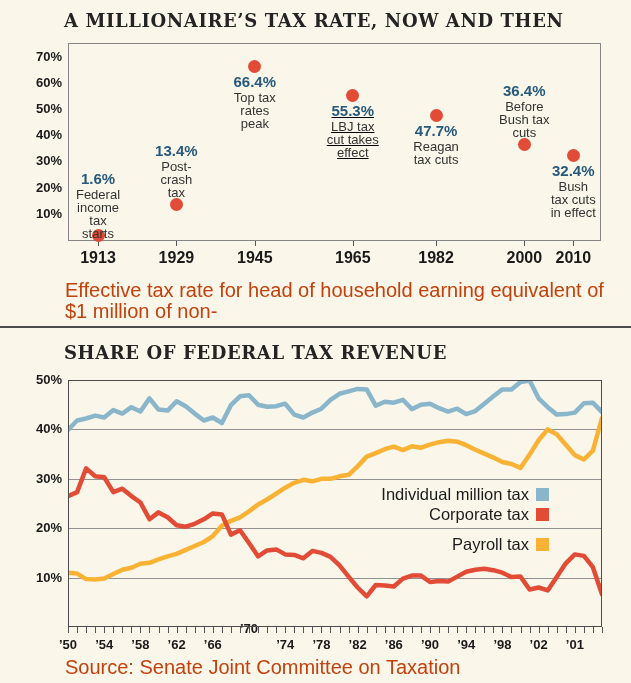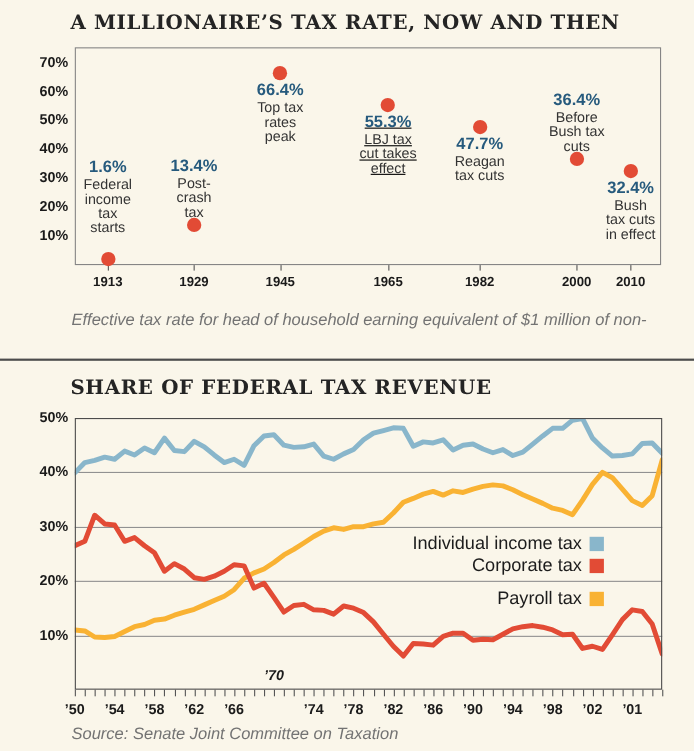--- a/index.html
+++ b/index.html
@@ -8,35 +8,35 @@
   .title{position:absolute;margin:0;font-family:"DejaVu Serif",serif;font-weight:bold;
          font-size:18px;letter-spacing:0.6px;color:#242424;white-space:nowrap;}
   #t1{left:64px;top:10px;}
   #t2{left:64px;top:342px;}
   .box{position:absolute;box-sizing:border-box;}
   .box1{border:1px solid #858585;}
   .box2{border:1.5px solid #4c4c4c;}
   .ylab{position:absolute;left:16px;width:46px;text-align:right;font-weight:bold;
         font-size:13px;color:#1a1a1a;}
   .tickmark{position:absolute;width:1px;background:#555;}
-  .xlab1{position:absolute;width:46px;text-align:center;font-weight:bold;font-size:12px;color:#1a1a1a;}
+  .xlab1{position:absolute;width:46px;text-align:center;font-weight:bold;font-size:16px;color:#1a1a1a;}
   .xlab2{position:absolute;width:36px;text-align:center;font-weight:bold;font-size:13px;color:#1a1a1a;}
   .dot{position:absolute;width:13px;height:13px;border-radius:50%;}
   .ann{position:absolute;width:112px;text-align:center;}
   .ann.above{transform:translate(-50%,-100%);}
   .ann.below{transform:translate(-50%,0);}
   .ann-val{font-weight:bold;font-size:15px;color:#265a7d;line-height:16px;}
   .ann-txt{font-size:13px;line-height:13px;color:#333;white-space:pre-line;margin-top:1px;}
   .gridline{position:absolute;left:68px;width:534px;height:1px;background:#919191;}
   .lines-svg{position:absolute;left:68px;top:380px;}
   .lines-svg polyline{fill:none;stroke-width:4.5;stroke-linejoin:round;stroke-linecap:round;}
   .legend-row{position:absolute;display:flex;align-items:center;gap:7px;}
   .legend-label{font-size:16.5px;color:#1c1c1c;white-space:nowrap;}
   .swatch{width:13px;height:13px;}
-  .caption,.source{position:absolute;left:65px;margin:0;font-size:15px;line-height:21px;color:#737373;font-style:italic;}
+  .caption,.source{position:absolute;left:65px;margin:0;font-size:20px;line-height:21px;color:#c2410c;}
   .caption{top:280px;}
   .source{top:629px;margin-top:28px;}
   .divider{position:absolute;left:0;top:326px;width:631px;height:2px;background:#4c4c4c;}
 </style>
 </head>
 <body>
 
 <div class="canvas">
   <h2 class="title" id="t1">A MILLIONAIRE’S TAX RATE, NOW AND THEN</h2>
   <div id="chart1">
@@ -44,21 +44,21 @@
       <div class="ylab" style="top: 205.8px;">10%</div>
       <div class="ylab" style="top: 179.6px;">20%</div>
       <div class="ylab" style="top: 153.4px;">30%</div>
       <div class="ylab" style="top: 127.2px;">40%</div>
       <div class="ylab" style="top: 101px;">50%</div>
       <div class="ylab" style="top: 74.8px;">60%</div>
       <div class="ylab" style="top: 48.6px;">70%</div>
       <div class="tickmark" style="left: 98px; top: 241px; height: 5px;"></div>
       <div class="xlab1" style="left: 75px; top: 249px;">1913</div>
       <div class="dot" style="left: 91.5px; top: 229.308px; background: rgb(226, 75, 53);"></div>
-      <div class="ann above" style="left: 98px; top: 213px;">
+      <div class="ann above" style="left: 98px; top: 240px;">
         <div class="ann-val">1.6%</div>
         <div class="ann-txt">Federal
 income
 tax
 starts</div>
       </div>
       <div class="tickmark" style="left: 176.4px; top: 241px; height: 5px;"></div>
       <div class="xlab1" style="left: 153.4px; top: 249px;">1929</div>
       <div class="dot" style="left: 169.9px; top: 198.392px; background: rgb(226, 75, 53);"></div>
       <div class="ann above" style="left: 176.4px; top: 198.892px;">
@@ -185,38 +185,38 @@
       <div class="tickmark" style="left: 565.797px; top: 627px; height: 6px;"></div>
       <div class="tickmark" style="left: 574.847px; top: 627px; height: 6px;"></div>
       <div class="tickmark" style="left: 583.898px; top: 627px; height: 6px;"></div>
       <div class="tickmark" style="left: 592.949px; top: 627px; height: 6px;"></div>
       <div class="tickmark" style="left: 602px; top: 627px; height: 6px;"></div>
       <div class="xlab2" style="left: 50px; top: 637px;">’50</div>
       <div class="xlab2" style="left: 86.2034px; top: 637px;">’54</div>
       <div class="xlab2" style="left: 122.407px; top: 637px;">’58</div>
       <div class="xlab2" style="left: 158.61px; top: 637px;">’62</div>
       <div class="xlab2" style="left: 194.814px; top: 637px;">’66</div>
-      <div class="xlab2" style="left: 231.017px; top: 606px; font-style: italic;">’70</div>
+      <div class="xlab2" style="left: 231.017px; top: 621px;">’70</div>
       <div class="xlab2" style="left: 267.22px; top: 637px;">’74</div>
       <div class="xlab2" style="left: 303.424px; top: 637px;">’78</div>
       <div class="xlab2" style="left: 339.627px; top: 637px;">’82</div>
       <div class="xlab2" style="left: 375.831px; top: 637px;">’86</div>
       <div class="xlab2" style="left: 412.034px; top: 637px;">’90</div>
       <div class="xlab2" style="left: 448.237px; top: 637px;">’94</div>
       <div class="xlab2" style="left: 484.441px; top: 637px;">’98</div>
       <div class="xlab2" style="left: 520.644px; top: 637px;">’02</div>
       <div class="xlab2" style="left: 556.847px; top: 637px;">’01</div>
       <svg width="534" height="247" viewBox="0 0 534 247" class="lines-svg">
         <polyline points="0.0,49.9 9.1,40.5 18.1,38.5 27.2,35.6 36.2,37.5 45.3,30.1 54.3,33.6 63.4,27.2 72.4,31.6 81.5,18.3 90.5,29.6 99.6,30.6 108.6,21.2 117.7,26.2 126.7,33.6 135.8,40.5 144.8,37.5 153.9,43.0 162.9,25.2 172.0,16.3 181.0,15.3 190.1,24.7 199.1,26.7 208.2,26.2 217.2,23.7 226.3,34.6 235.3,37.5 244.4,32.6 253.4,28.7 262.5,19.8 271.5,13.8 280.6,11.4 289.6,8.9 298.7,9.4 307.7,25.7 316.8,21.7 325.8,22.7 334.9,19.8 343.9,29.1 353.0,24.7 362.0,23.7 371.1,28.2 380.1,31.6 389.2,28.7 398.2,34.1 407.3,31.1 416.3,23.7 425.4,16.3 434.4,9.4 443.5,9.4 452.5,2.0 461.6,0.5 470.6,18.3 479.7,27.2 488.7,34.6 497.8,34.1 506.8,32.6 515.9,23.2 524.9,22.7 534.0,32.1" stroke="#89b6cb"></polyline>
         <polyline points="0.0,192.7 9.1,193.6 18.1,199.1 27.2,199.6 36.2,198.6 45.3,194.1 54.3,189.7 63.4,187.7 72.4,183.8 81.5,182.8 90.5,179.3 99.6,176.4 108.6,173.9 117.7,169.9 126.7,166.0 135.8,162.0 144.8,156.1 153.9,145.7 162.9,140.8 172.0,137.3 181.0,131.4 190.1,124.5 199.1,119.5 208.2,113.6 217.2,107.7 226.3,102.8 235.3,99.8 244.4,101.3 253.4,98.8 262.5,98.8 271.5,96.3 280.6,94.8 289.6,86.4 298.7,76.6 307.7,73.1 316.8,69.2 325.8,66.7 334.9,70.1 343.9,66.2 353.0,67.7 362.0,64.7 371.1,62.2 380.1,60.8 389.2,61.7 398.2,65.2 407.3,69.7 416.3,73.6 425.4,77.6 434.4,82.0 443.5,84.0 452.5,87.9 461.6,74.6 470.6,60.3 479.7,49.4 488.7,54.3 497.8,64.7 506.8,75.1 515.9,79.5 524.9,70.6 534.0,38.0" stroke="#f9b233"></polyline>
         <polyline points="0.0,116.1 9.1,112.1 18.1,88.4 27.2,96.3 36.2,97.3 45.3,112.1 54.3,108.7 63.4,116.1 72.4,122.5 81.5,139.3 90.5,132.4 99.6,137.3 108.6,145.2 117.7,146.7 126.7,143.8 135.8,139.3 144.8,133.4 153.9,134.4 162.9,154.6 172.0,150.2 181.0,163.0 190.1,176.4 199.1,170.4 208.2,169.4 217.2,174.4 226.3,174.9 235.3,178.3 244.4,170.9 253.4,172.9 262.5,176.9 271.5,185.3 280.6,196.6 289.6,207.5 298.7,216.4 307.7,205.0 316.8,205.5 325.8,206.5 334.9,198.6 343.9,195.6 353.0,195.6 362.0,202.0 371.1,201.1 380.1,201.6 389.2,196.6 398.2,191.7 407.3,189.7 416.3,188.7 425.4,190.2 434.4,192.7 443.5,197.1 452.5,196.6 461.6,209.5 470.6,207.5 479.7,210.4 488.7,197.1 497.8,183.3 506.8,174.4 515.9,175.9 524.9,187.2 534.0,214.4" stroke="#e24b35"></polyline>
       </svg>
       <div class="box box2" style="left: 68px; top: 380px; width: 534px; height: 247px;"></div>
       <div class="legend-row" style="right: 82px; top: 485px;">
-        <span class="legend-label">Individual income tax</span>
+        <span class="legend-label">Individual million tax</span>
         <span class="swatch" style="background: rgb(137, 182, 203);"></span>
       </div>
       <div class="legend-row" style="right: 82px; top: 505px;">
         <span class="legend-label">Corporate tax</span>
         <span class="swatch" style="background: rgb(226, 75, 53);"></span>
       </div>
       <div class="legend-row" style="right: 82px; top: 535px; text-align: right;">
         <span class="legend-label">Payroll tax</span>
         <span class="swatch" style="background: rgb(249, 178, 51);"></span>
       </div>

